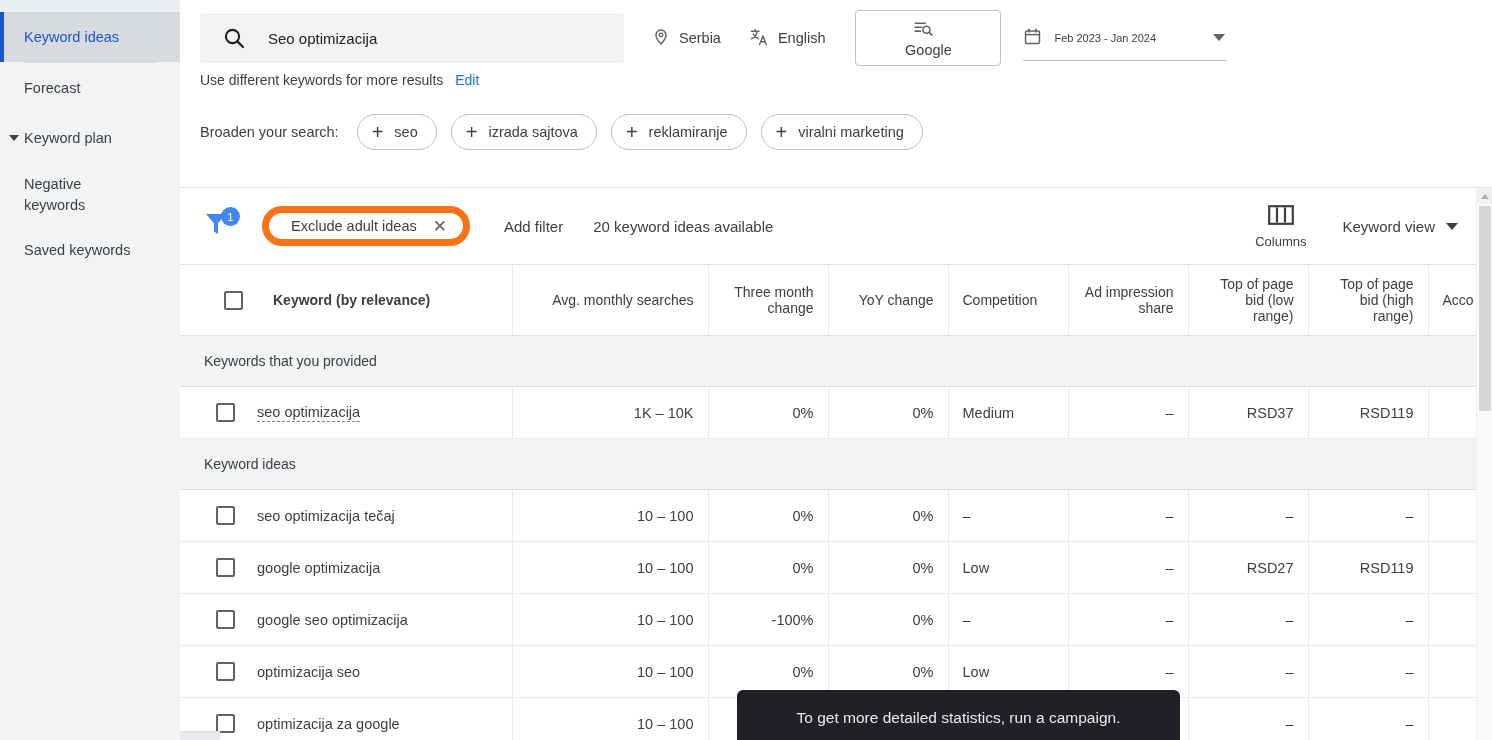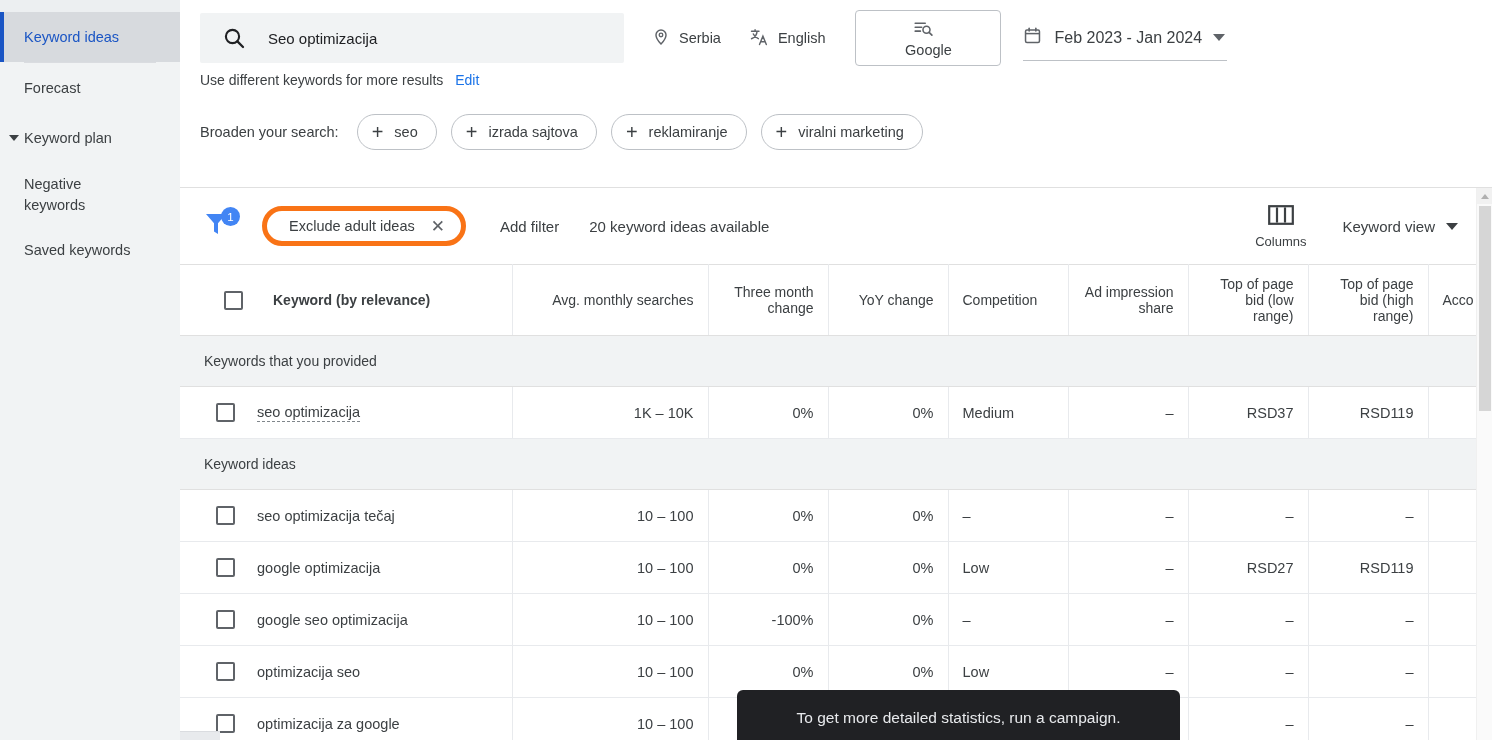--- a/index.html
+++ b/index.html
@@ -111,21 +111,21 @@
     cursor: pointer;
     flex-direction: column;
   }
   #engine-box svg { margin-right: 9px; }
 
   #date-box {
     margin-left: 22px;
     height: 46px; width: 204px;
     display: flex; align-items: center;
     border-bottom: 1px solid #bdc1c6;
-    font-size: 16px; color: #3c4043;
+    font-size: 11px; color: #3c4043;
     cursor: pointer;
   }
   #date-box .cal { margin-right: 12px; }
   #date-caret {
     margin-left: auto; margin-right: 2px;
     width: 0; height: 0;
     border-left: 6px solid transparent;
     border-right: 6px solid transparent;
     border-top: 7px solid #5f6368;
   }
@@ -180,21 +180,21 @@
   #filter-badge {
     position: absolute; left: 21px; top: 1px;
     width: 19px; height: 19px; border-radius: 50%;
     background: #4285f4; color: #fff;
     font-size: 11.5px; display: flex; align-items: center; justify-content: center;
     font-weight: 500;
   }
   #exclude-chip {
     margin-left: 22px;
     height: 40px;
-    border: 5px solid #f97316;
+    border: 7px solid #f97316;
     border-radius: 20px;
     display: flex; align-items: center;
     padding: 0 16px 0 22px;
     font-size: 14.5px; color: #3c4043;
     cursor: pointer;
   }
   #exclude-chip .x { margin-left: 16px; font-size: 17px; color: #5f6368; }
   #add-filter { margin-left: 34px; font-size: 15px; color: #3c4043; cursor: pointer; }
   #ideas-count { margin-left: 30px; font-size: 15px; color: #3c4043; }
 

